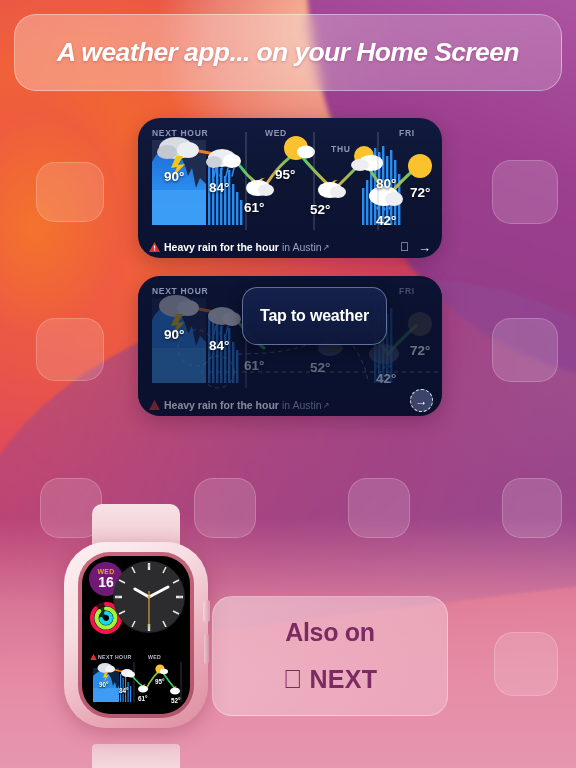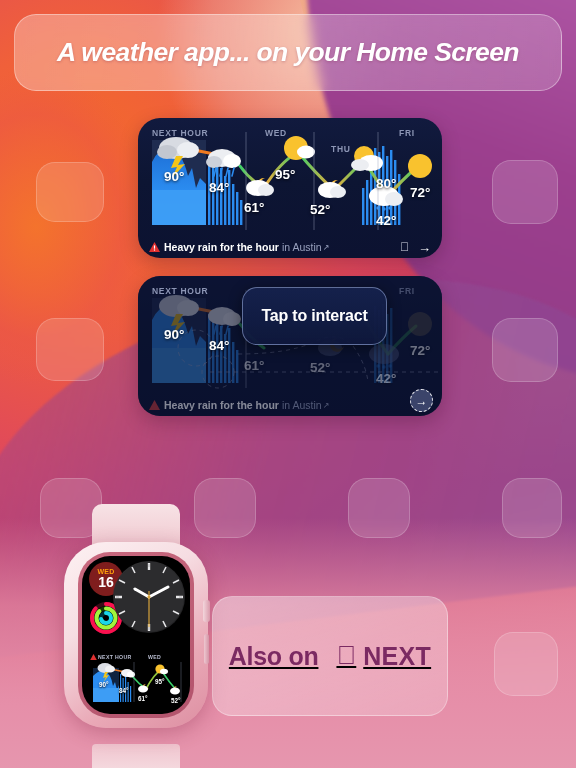--- a/index.html
+++ b/index.html
@@ -159,21 +159,21 @@
     position:absolute; right:-2px; top:58px; width:7px; height:22px;
     border-radius:3px; background:linear-gradient(90deg,#f3d6dc,#d99aab);
   }
   .watch-btn {
     position:absolute; right:-1px; top:92px; width:5px; height:30px;
     border-radius:3px; background:linear-gradient(90deg,#eec7d0,#d494a6);
   }
 
   .wf-date {
     position:absolute; left:7px; top:6px; width:34px; height:34px;
-    border-radius:50%; background:#7f1d1d;
+    border-radius:50%; background:#701a75;
     display:flex; flex-direction:column; align-items:center; justify-content:center;
   }
   .wf-date .d { color:#ff9f0a; font-size:7px; font-weight:bold; letter-spacing:.3px; }
   .wf-date .n { color:#fff; font-size:14px; font-weight:bold; line-height:1.05; }
   .wf-rings { position:absolute; left:8px; top:46px; width:32px; height:32px; }
   .wf-clock {
     position:absolute; right:5px; top:5px; width:72px; height:72px;
     border-radius:50%;
     background:radial-gradient(circle at 40% 35%, #3b3b3d, #242426 70%, #1a1a1c 100%);
   }
@@ -187,23 +187,22 @@
     position:absolute; color:#fff; font-size:6.3px; font-weight:bold;
     text-shadow:0 1px 2px rgba(0,0,0,.9);
   }
 
   
   #also-panel {
     position:absolute; left:212px; top:596px; width:236px; height:120px;
     border-radius:20px;
     background:linear-gradient(160deg, rgba(255,255,255,.42) 0%, rgba(255,255,255,.30) 50%, rgba(255,255,255,.20) 100%);
     border:1px solid rgba(255,255,255,.30);
-    display:flex; align-items:center; justify-content:center;
+    display:flex; flex-direction:column; align-items:center; justify-content:center;
     gap:18px;
-    text-decoration:underline;
   }
   #also-panel .l1 { color:#7b2a62; font-size:25px; font-weight:bold; letter-spacing:-.3px; }
   #also-panel .l2 { color:#7b2a62; font-size:25px; font-weight:bold; display:flex; align-items:center; gap:7px; letter-spacing:.3px; }
   #also-panel .apple { font-size:26px; line-height:.9; }
 </style>
 </head>
 <body>
 
 <div id="wallpaper">
   <div class="wp-base"></div>
@@ -448,21 +447,21 @@
   <div class="wx-daylabel" style="left:261px; top:10px; z-index:3; opacity:.45;">FRI</div>
 
   <div class="wx-temp" style="left:26px; top:51px; z-index:3;">90°</div>
   <div class="wx-temp" style="left:71px; top:62px; z-index:3;">84°</div>
   <div class="wx-temp" style="left:106px; top:82px; z-index:3; opacity:.35;">61°</div>
   <div class="wx-temp" style="left:172px; top:84px; z-index:3; opacity:.35;">52°</div>
   <div class="wx-temp" style="left:238px; top:95px; z-index:3; opacity:.4;">42°</div>
   <div class="wx-temp" style="left:272px; top:67px; z-index:3; opacity:.4;">72°</div>
 
   <div id="tap-overlay">
-    <span>Tap to interact</span>
+    <span>Tap to weather</span>
   </div>
 
   <div class="wx-status" style="opacity:.5; z-index:3;">
     <span class="wx-warn-tri">
       <svg width="11" height="10" viewBox="0 0 11 10">
           <path d="M5.5 0 L11 10 L0 10 Z" fill="#c03838"></path>
         </svg>
     </span>
     <span class="wx-status-main">Heavy rain for the hour</span>
     <span class="wx-status-sub">in Austin</span>

